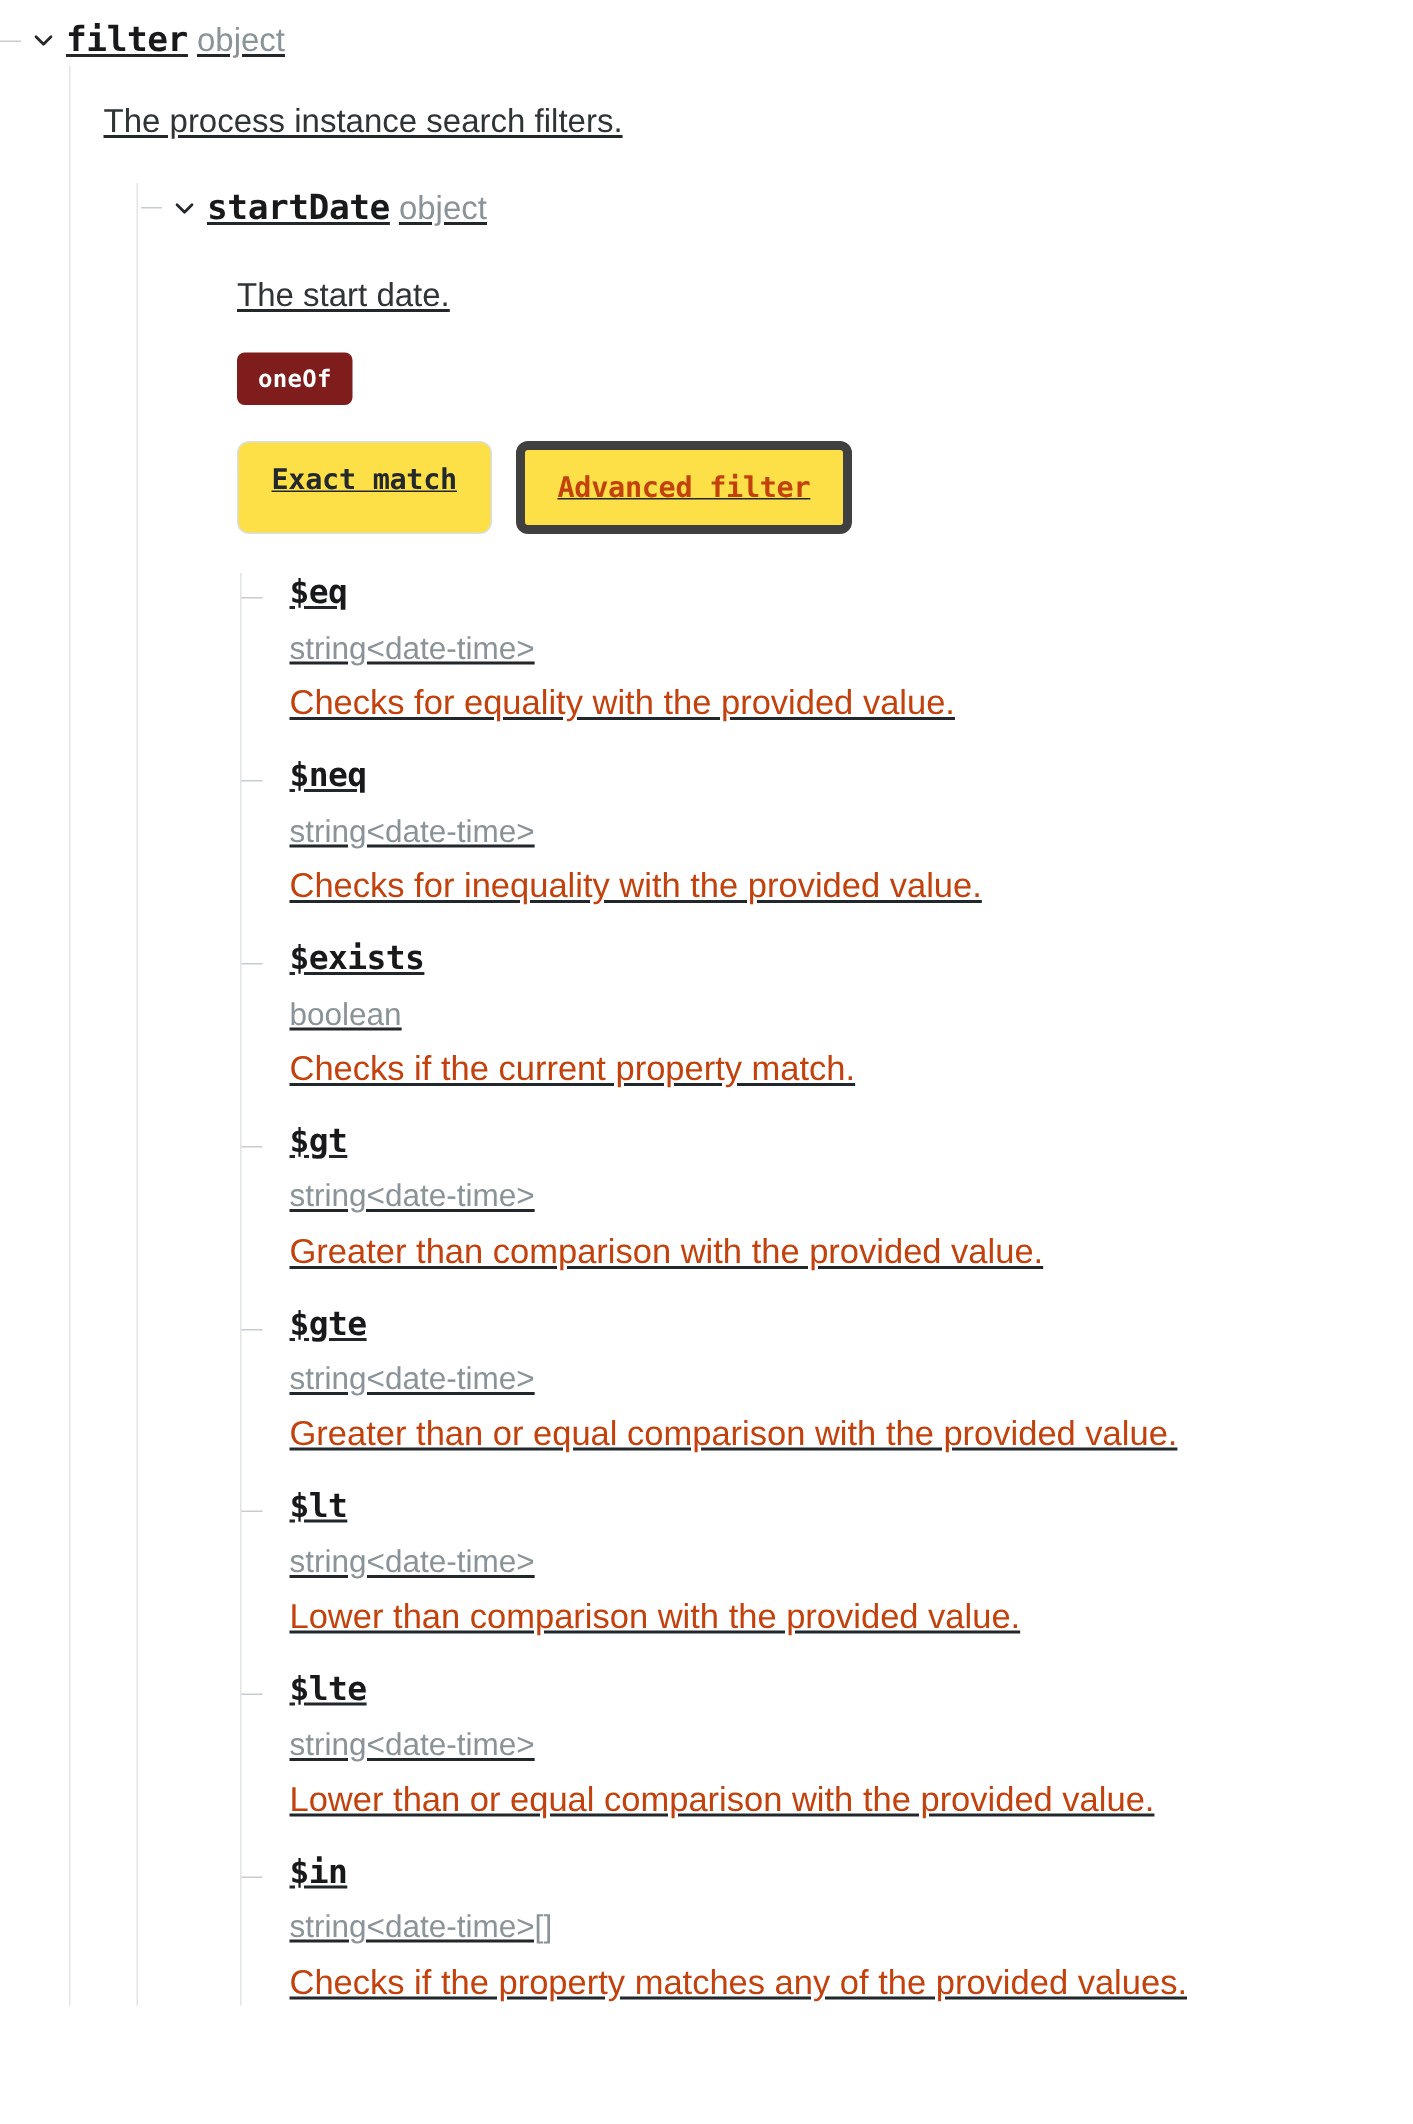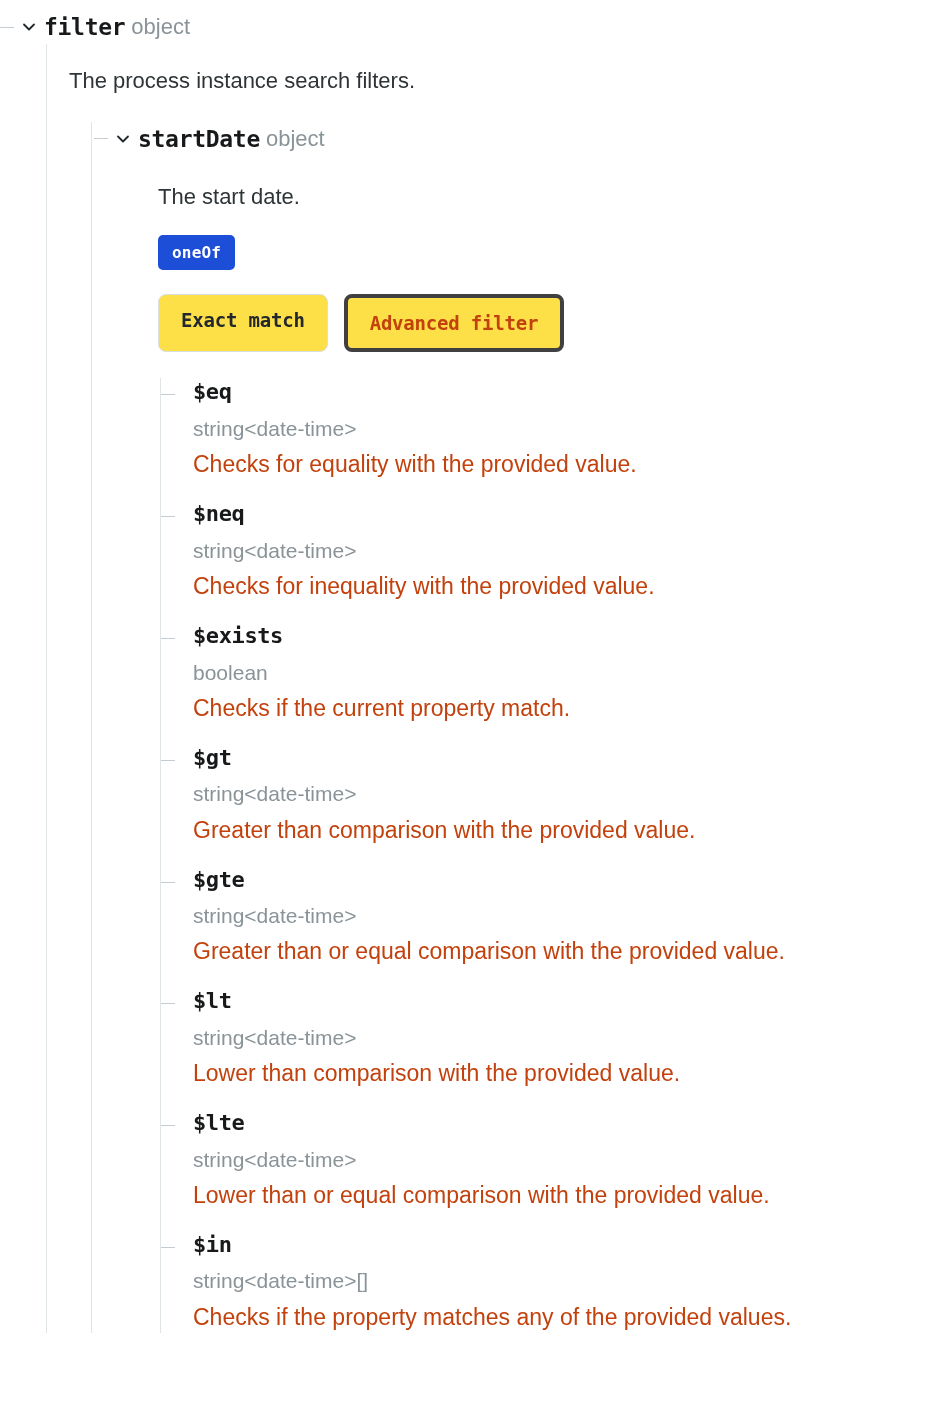--- a/index.html
+++ b/index.html
@@ -13,20 +13,21 @@
     height: 1416px;
     font-family: "Liberation Sans", sans-serif;
     color: #21272a;
     overflow: hidden;
   }
   .page {
     position: relative;
     width: 942px;
     height: 1416px;
     padding: 0;
+    text-decoration: underline;
   }
 
   
   .node {
     position: relative;
   }
   .node-header {
     display: flex;
     align-items: center;
     gap: 6px;
@@ -110,21 +111,21 @@
   }
   #startdate-desc {
     margin-top: 22px;
     font-size: 22px;
   }
 
   
   .badge {
     display: inline-block;
     margin-top: 24px;
-    background: #1d4ed8;
+    background: #7f1d1d;
     color: #ffffff;
     font-family: "DejaVu Sans Mono", "Liberation Mono", monospace;
     font-weight: bold;
     font-size: 16px;
     padding: 8px 14px;
     border-radius: 5px;
     letter-spacing: 0.2px;
     text-align: center;
   }
 
@@ -142,21 +143,21 @@
     border-radius: 8px;
     background: #fde047;
     cursor: pointer;
     letter-spacing: -0.2px;
   }
   .tab-inactive {
     border: 1px solid #d9dee1;
     color: #22282c;
   }
   .tab-active {
-    border: 4px solid #404040;
+    border: 6px solid #404040;
     color: #c2410c;
   }
 
   
   .op-list {
     margin-top: 26px;
     margin-left: 2px;
     border-left: 1px solid #dfe4e7;
     padding-left: 0;
   }

